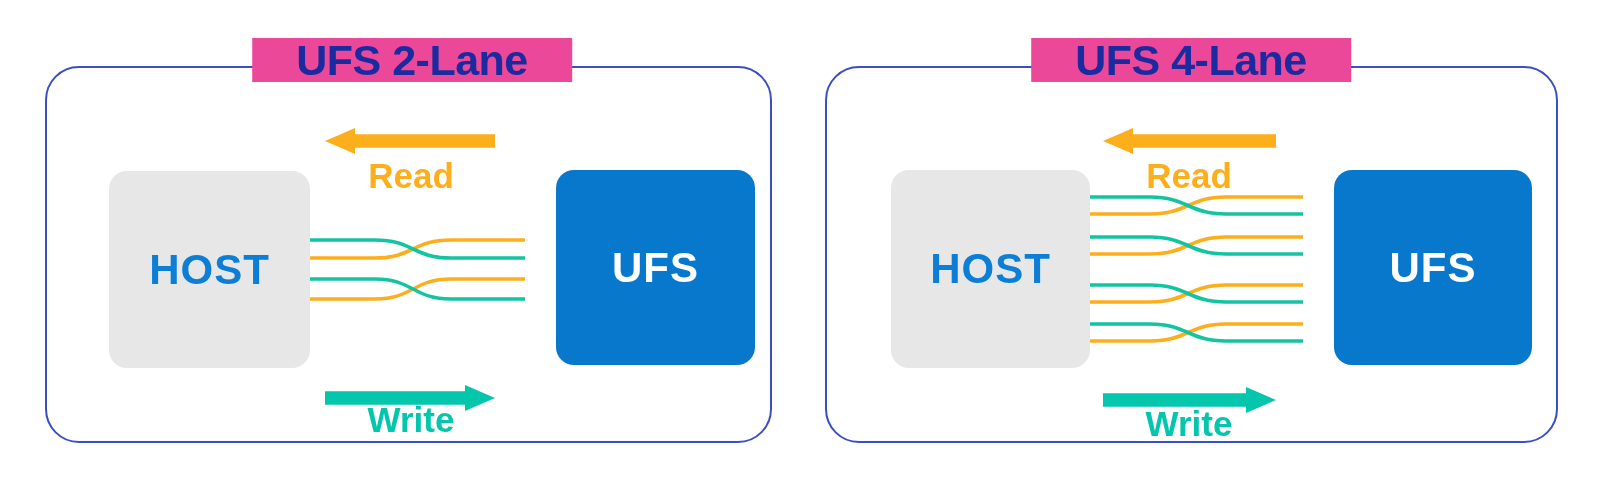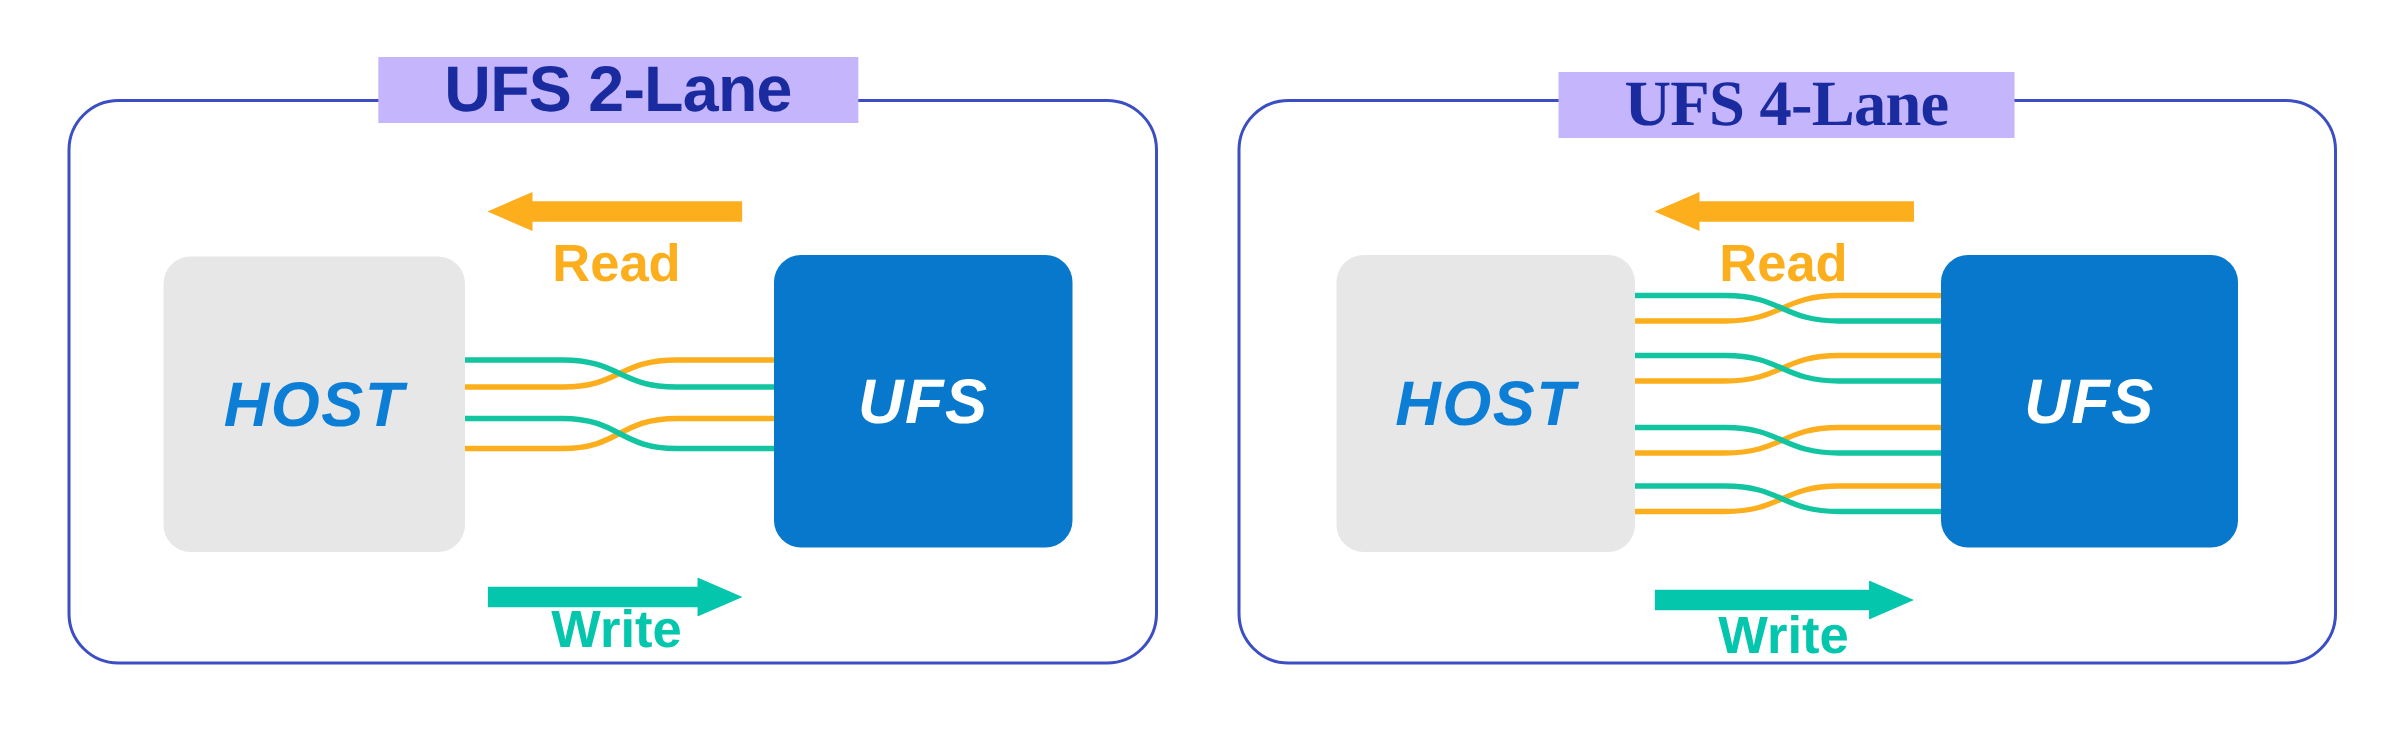--- a/index.html
+++ b/index.html
@@ -19,47 +19,46 @@
     position: absolute;
     box-sizing: border-box;
     border: 2px solid var(--panel-border);
     border-radius: 34px;
     background: transparent;
   }
   .panel-title {
     position: absolute;
     margin: 0;
     transform: translateX(-50%);
-    background: #c4b5fd;
+    background: #ec4899;
     padding: 0 44px;
     font-size: 43px;
     line-height: 44px;
     font-weight: bold;
     letter-spacing: -0.5px;
     color: var(--title-navy);
     white-space: nowrap;
     z-index: 3;
   }
   .box {
     position: absolute;
     display: flex;
     align-items: center;
     justify-content: center;
     border-radius: 18px;
     z-index: 2;
-    font-style: italic;
   }
   .host-box { background: var(--host-bg); }
   .host-box .box-label {
     color: var(--host-text);
     font-size: 42px;
     font-weight: bold;
     letter-spacing: 1px;
   }
-  .ufs-box { background: var(--ufs-bg); }
+  .ufs-box { background: var(--ufs-bg); margin-left: 40px; }
   .ufs-box .box-label {
     color: var(--ufs-text);
     font-size: 42px;
     font-weight: bold;
     letter-spacing: 1px;
   }
   .lanes {
     position: absolute;
     left: 0; top: 0;
     z-index: 1;
@@ -152,15 +151,15 @@
       <span class="box-label">UFS</span>
     </div>
 
     <div class="arrow arrow-left" style="left:276px; top:60px; width:173px;"></div>
     <div class="flow-label read-label" style="left:362px; top:88px;">Read</div>
 
     <div class="flow-label write-label" style="left:362px; top:296px;">Write</div>
     <div class="arrow arrow-right" style="left:276px; top:319px; width:173px;"></div>
   </section>
 
-  <h2 class="panel-title" style="left:1191px; top:48px;font-family:Liberation Serif, serif;">UFS 4-Lane</h2>
+  <h2 class="panel-title" style="left:1191px; top:38px;">UFS 4-Lane</h2>
 
 </div>
 
 </body></html>

